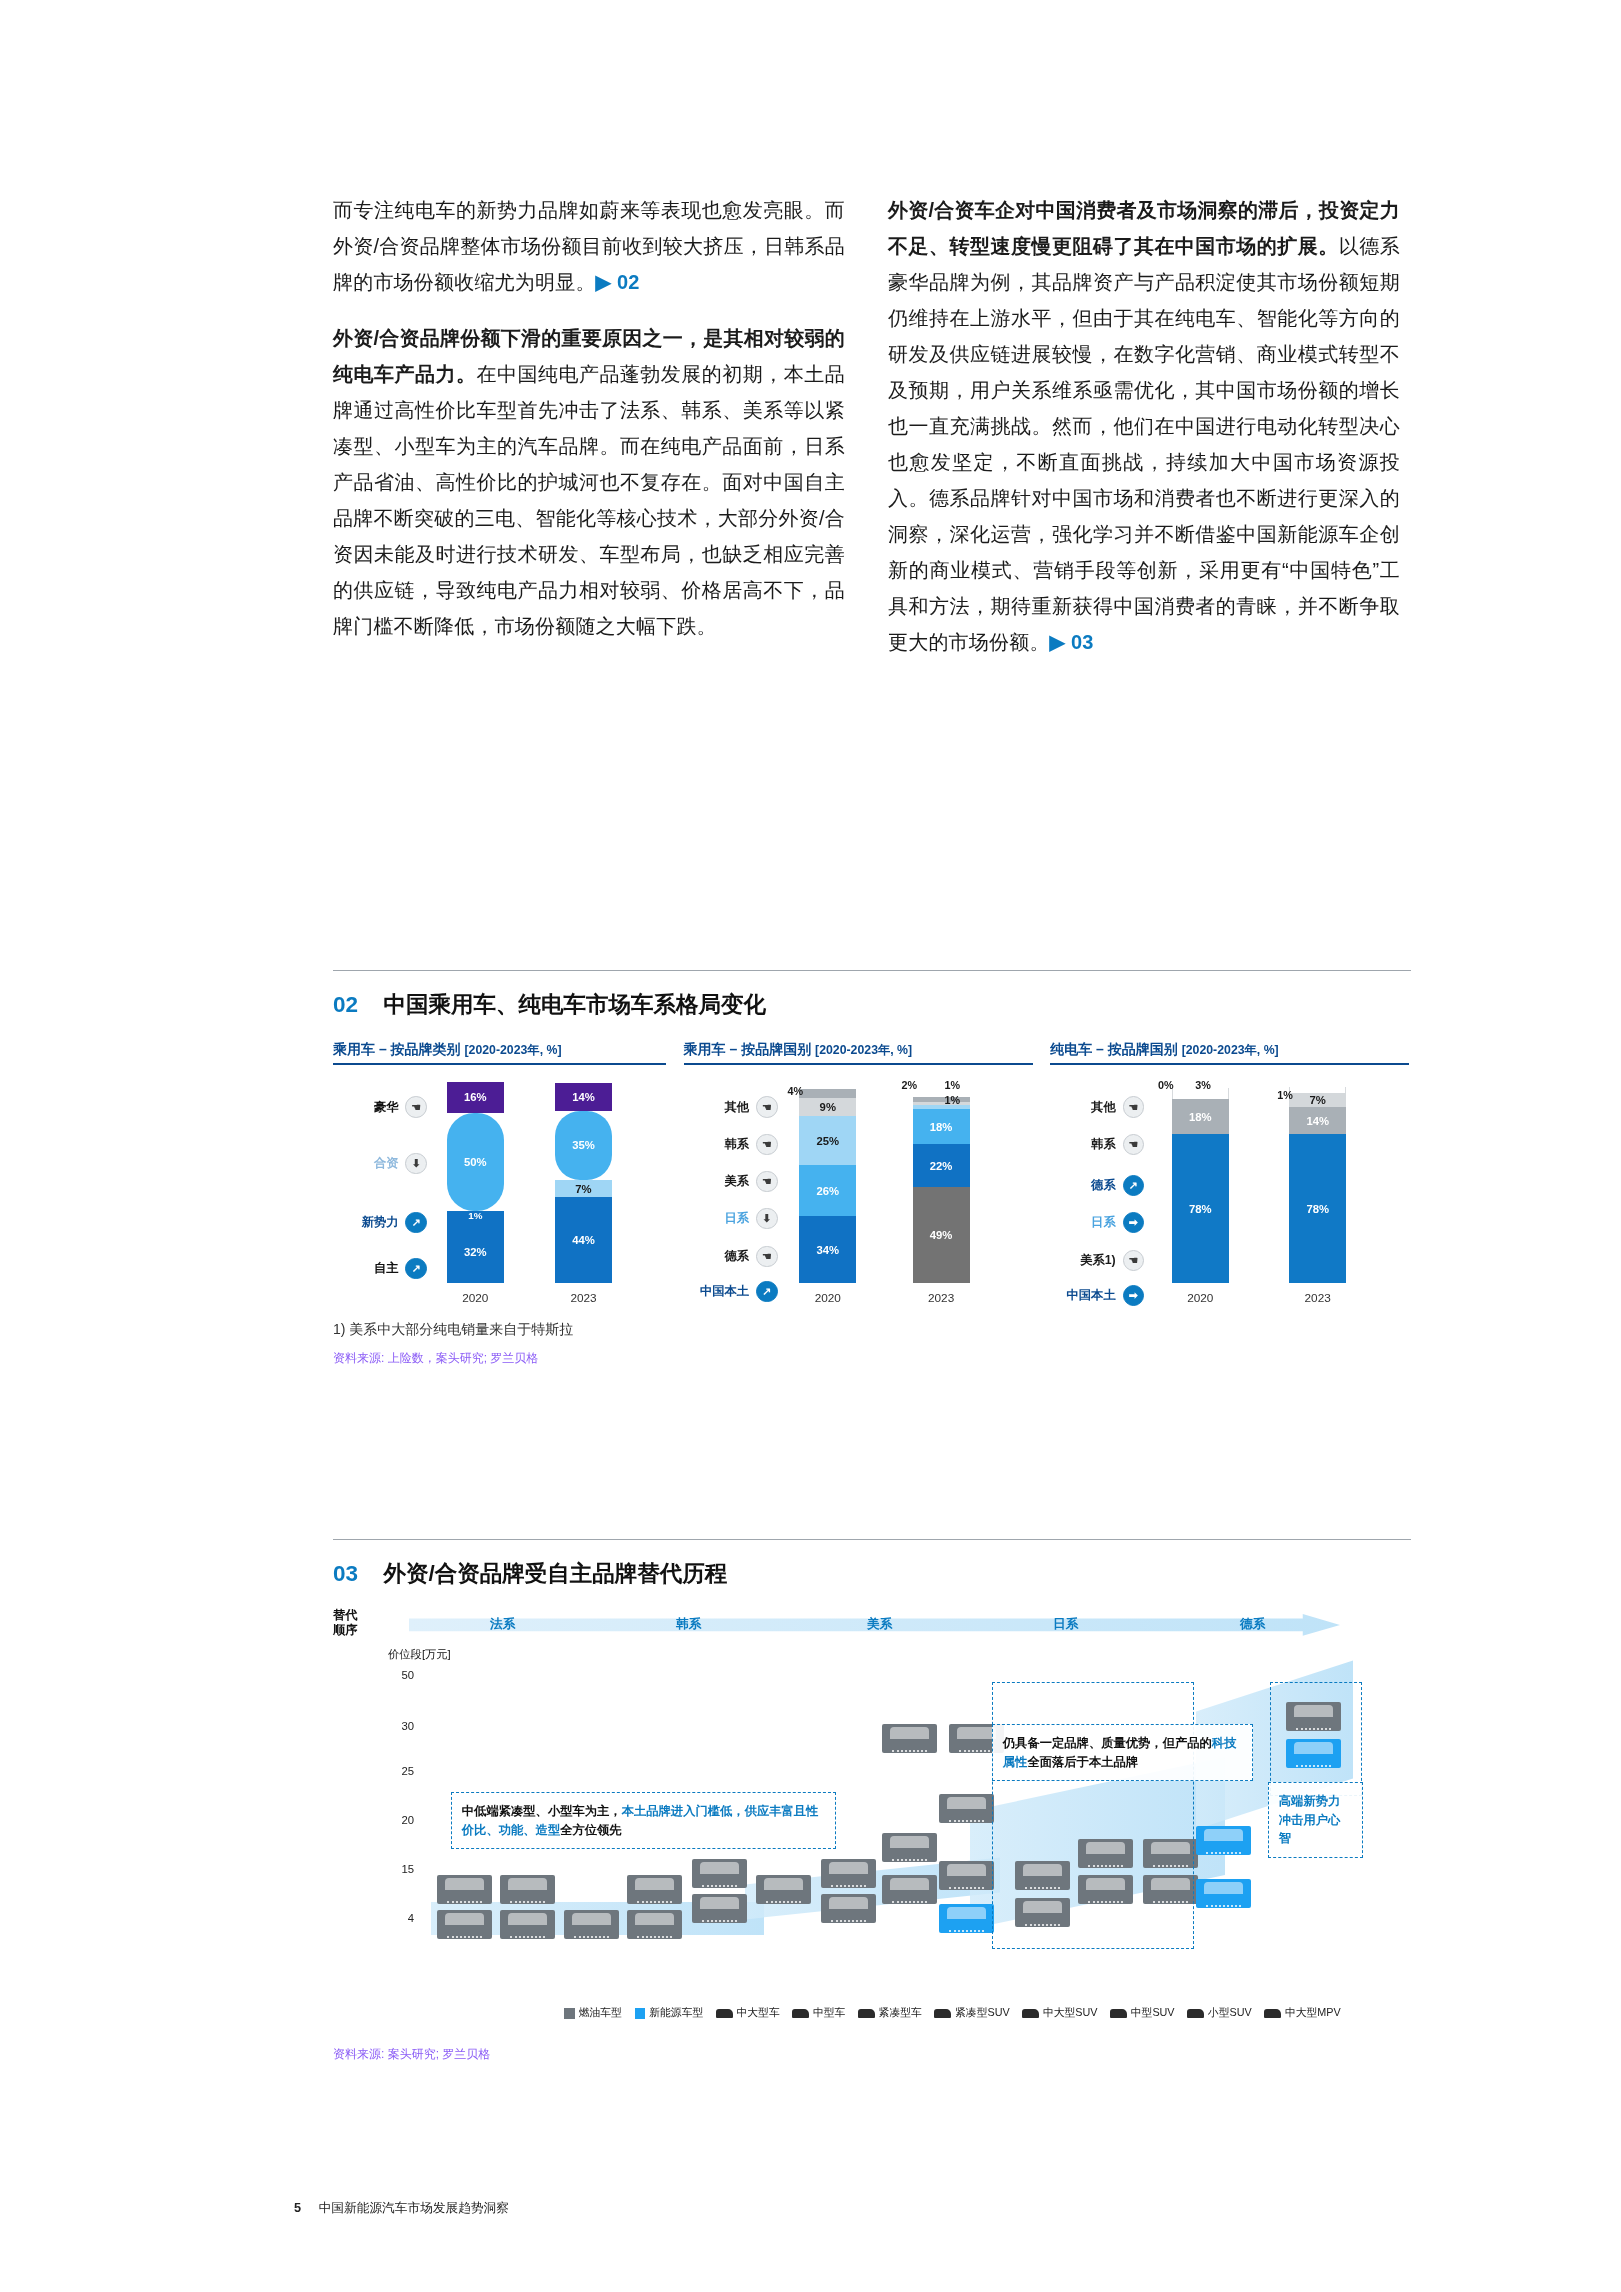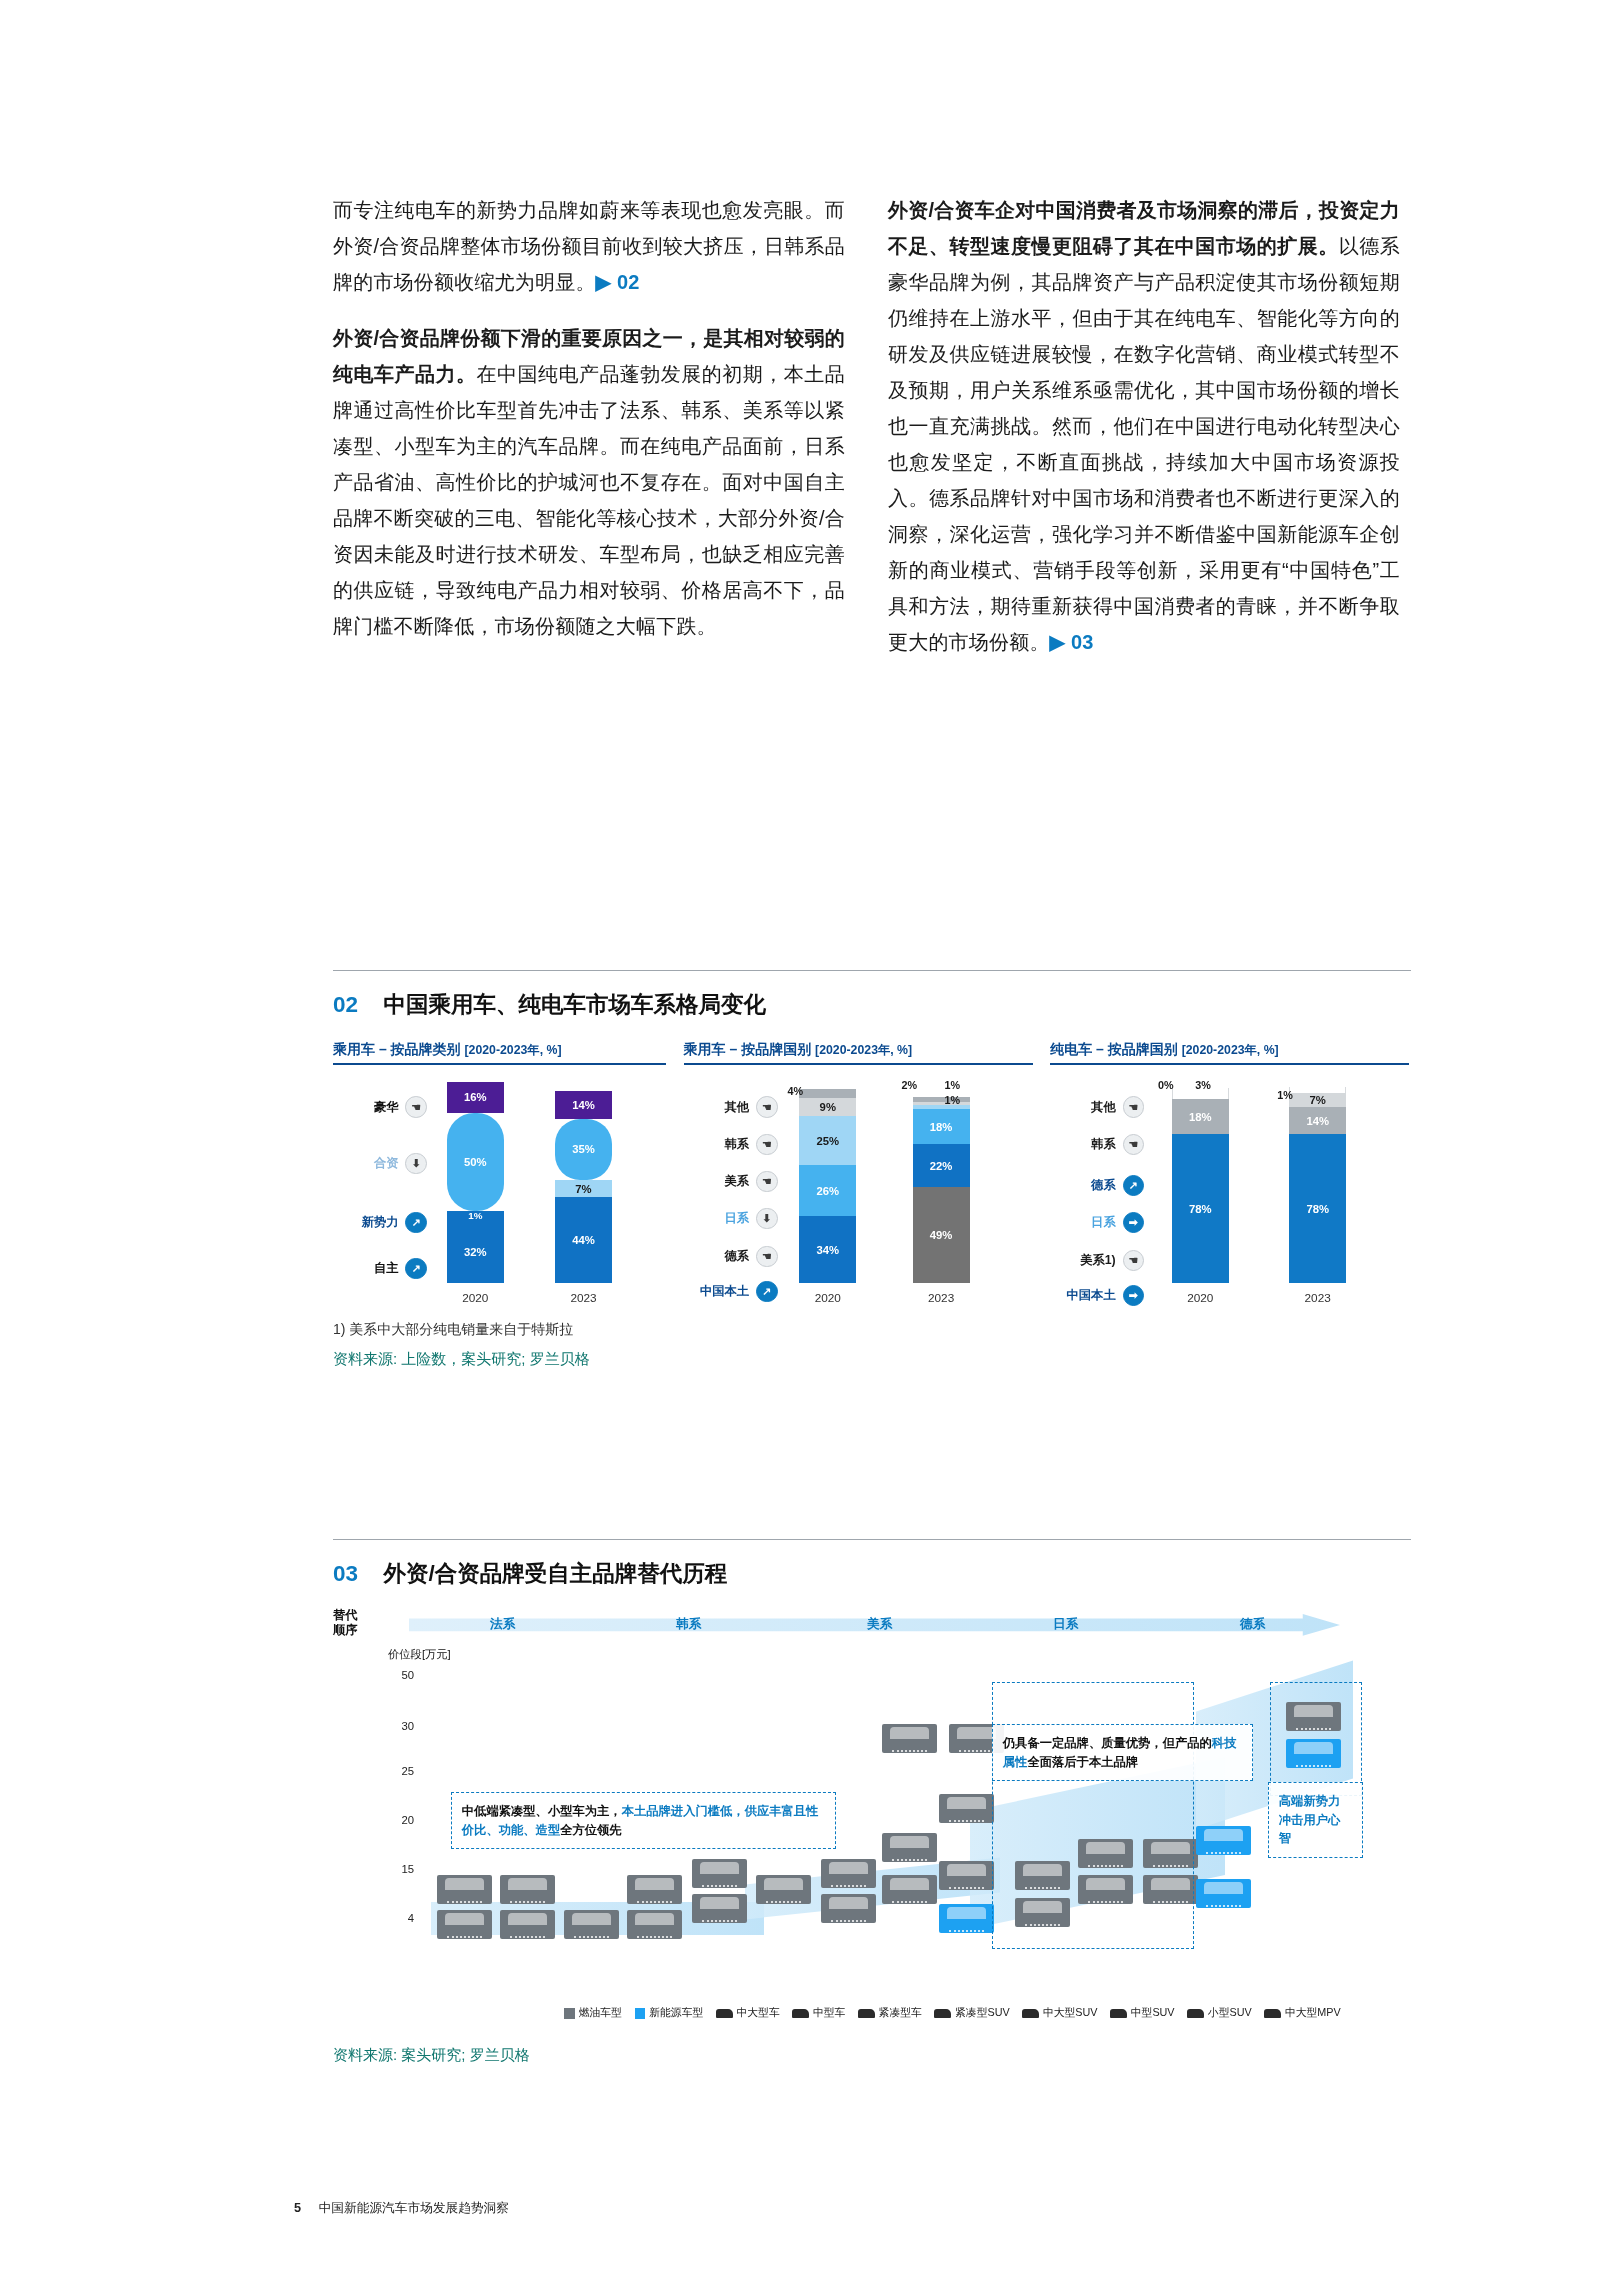--- a/index.html
+++ b/index.html
@@ -70,22 +70,22 @@
     color: #0b7bc1;
     font-weight: bold;
     font-size: 22.5px;
   }
   .ex-title {
     font-weight: bold;
     font-size: 22.5px;
     color: #111;
   }
   .src {
-    font-size: 15px;
-    color: #0f766e;
+    font-size: 12px;
+    color: #8b5cf6;
     margin-top: 11.8px;
   }
   .fnote {
     font-size: 14px;
     color: #333;
   }
 
   
   .panels {
     display: flex;
@@ -371,21 +371,21 @@
             <div class="bar-wrap" style="left: 11.8px;">
               <div class="seg dark" style="height: 31px;">16%</div>
               <div class="seg light" style="height: 98px; border-radius: 27px;">50%</div>
               <div class="seg mid" style="height: 9.8px;font-size:9.8px;">1%</div>
               <div class="seg mid" style="height: 63px;">32%</div>
             </div>
             <div class="axis-lbl" style="left: 11.8px;">2020</div>
 
             <div class="bar-wrap" style="left: 120px;">
               <div class="seg dark" style="height: 27.4px;">14%</div>
-              <div class="seg light" style="height: 61px; border-radius: 25px;">35%</div>
+              <div class="seg light" style="height: 69px; border-radius: 25px;">35%</div>
               <div class="seg pale" style="height: 17.6px;">7%</div>
               <div class="seg mid" style="height: 86px;">44%</div>
             </div>
             <div class="axis-lbl" style="left: 120px;">2023</div>
           </div>
         </div>
       </div>
 
       <div class="panel" style="width: 349px;">
         <div class="panel-title">

